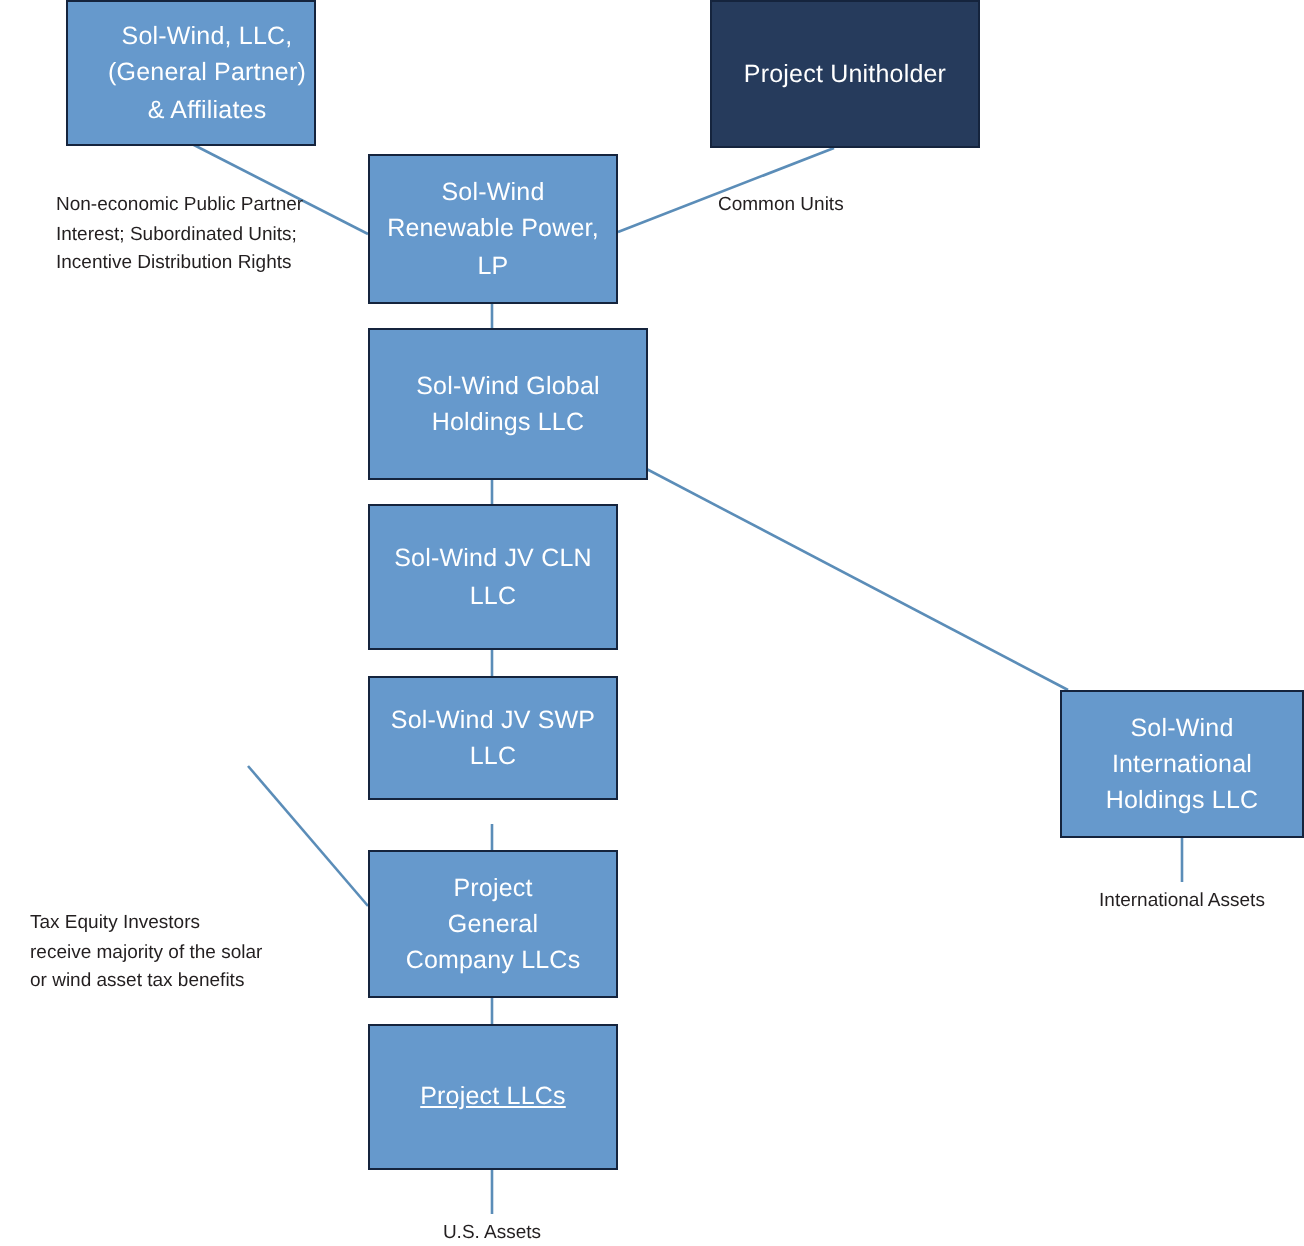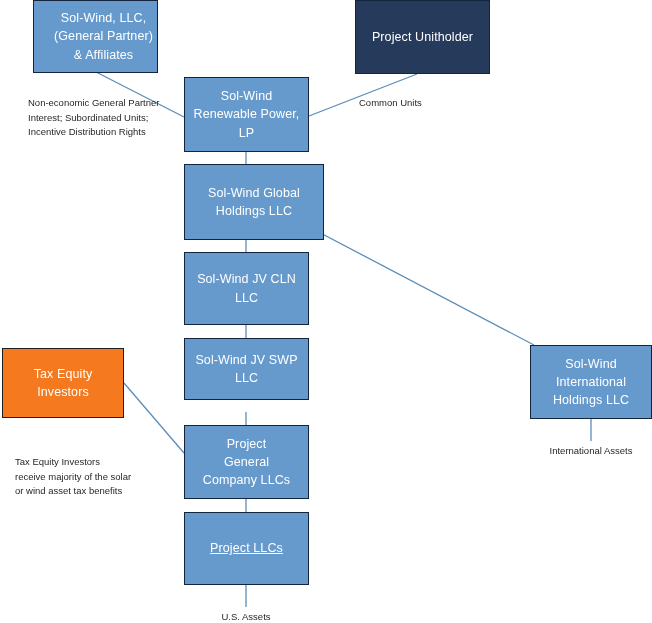--- a/index.html
+++ b/index.html
@@ -112,32 +112,28 @@
   <div class="node blue" style="left:184px; top:425px; width:125px; height:74px;">
     <span class="label">Project
 General
 Company LLCs</span>
   </div>
 
   <div class="node blue" style="left:184px; top:512px; width:125px; height:73px;text-decoration:underline;">
     <span class="label">Project LLCs</span>
   </div>
 
-  <div class="node orange" style="left:2px; top:348px; width:122px; height:70px;">
-    <span class="label">Tax Equity
-Investors</span>
-  </div>
 
   <div class="node blue" style="left:530px; top:345px; width:122px; height:74px;">
     <span class="label">Sol-Wind
 International
 Holdings LLC</span>
   </div>
 
-  <div class="note" style="left:28px; top:96px; width:160px;">Non-economic General Partner
+  <div class="note" style="left:28px; top:96px; width:160px;">Non-economic Public Partner
 Interest; Subordinated Units;
 Incentive Distribution Rights</div>
 
   <div class="note" style="left:359px; top:96px; width:120px;">Common Units</div>
 
   <div class="note" style="left:15px; top:455px; width:160px;">Tax Equity Investors
 receive majority of the solar
 or wind asset tax benefits</div>
 
   <div class="note center" style="left:521px; top:444px; width:140px;">International Assets</div>

